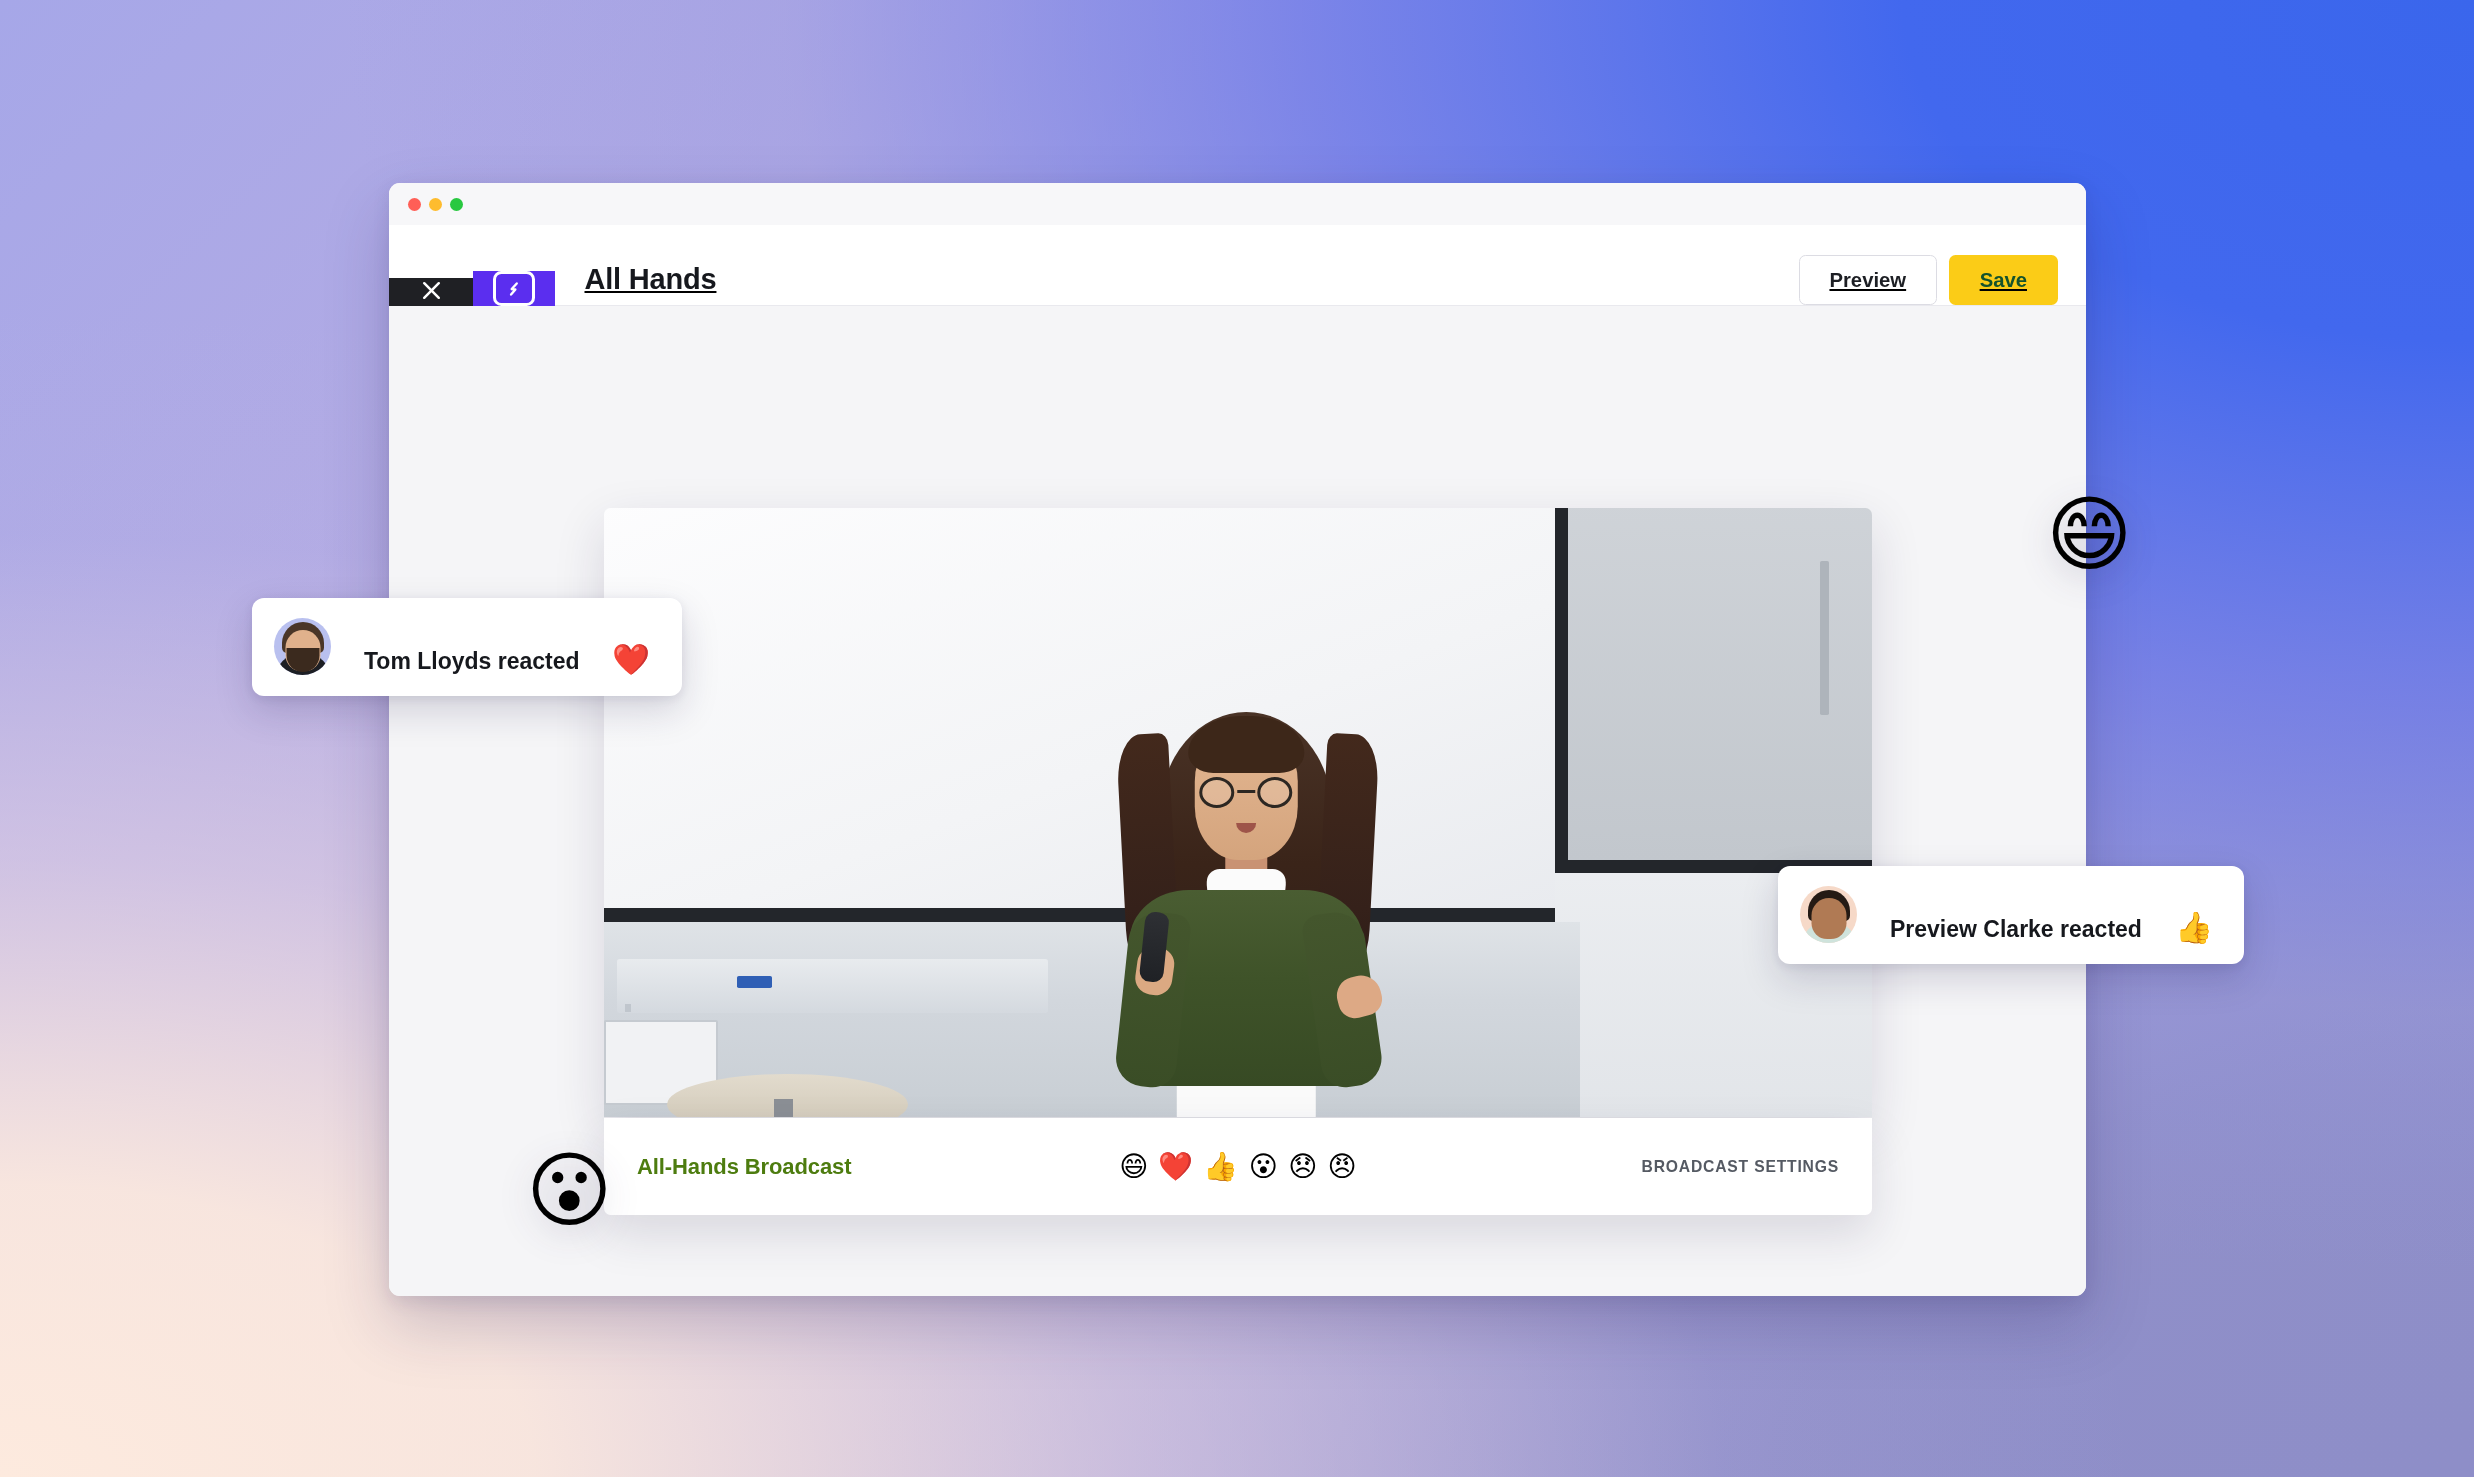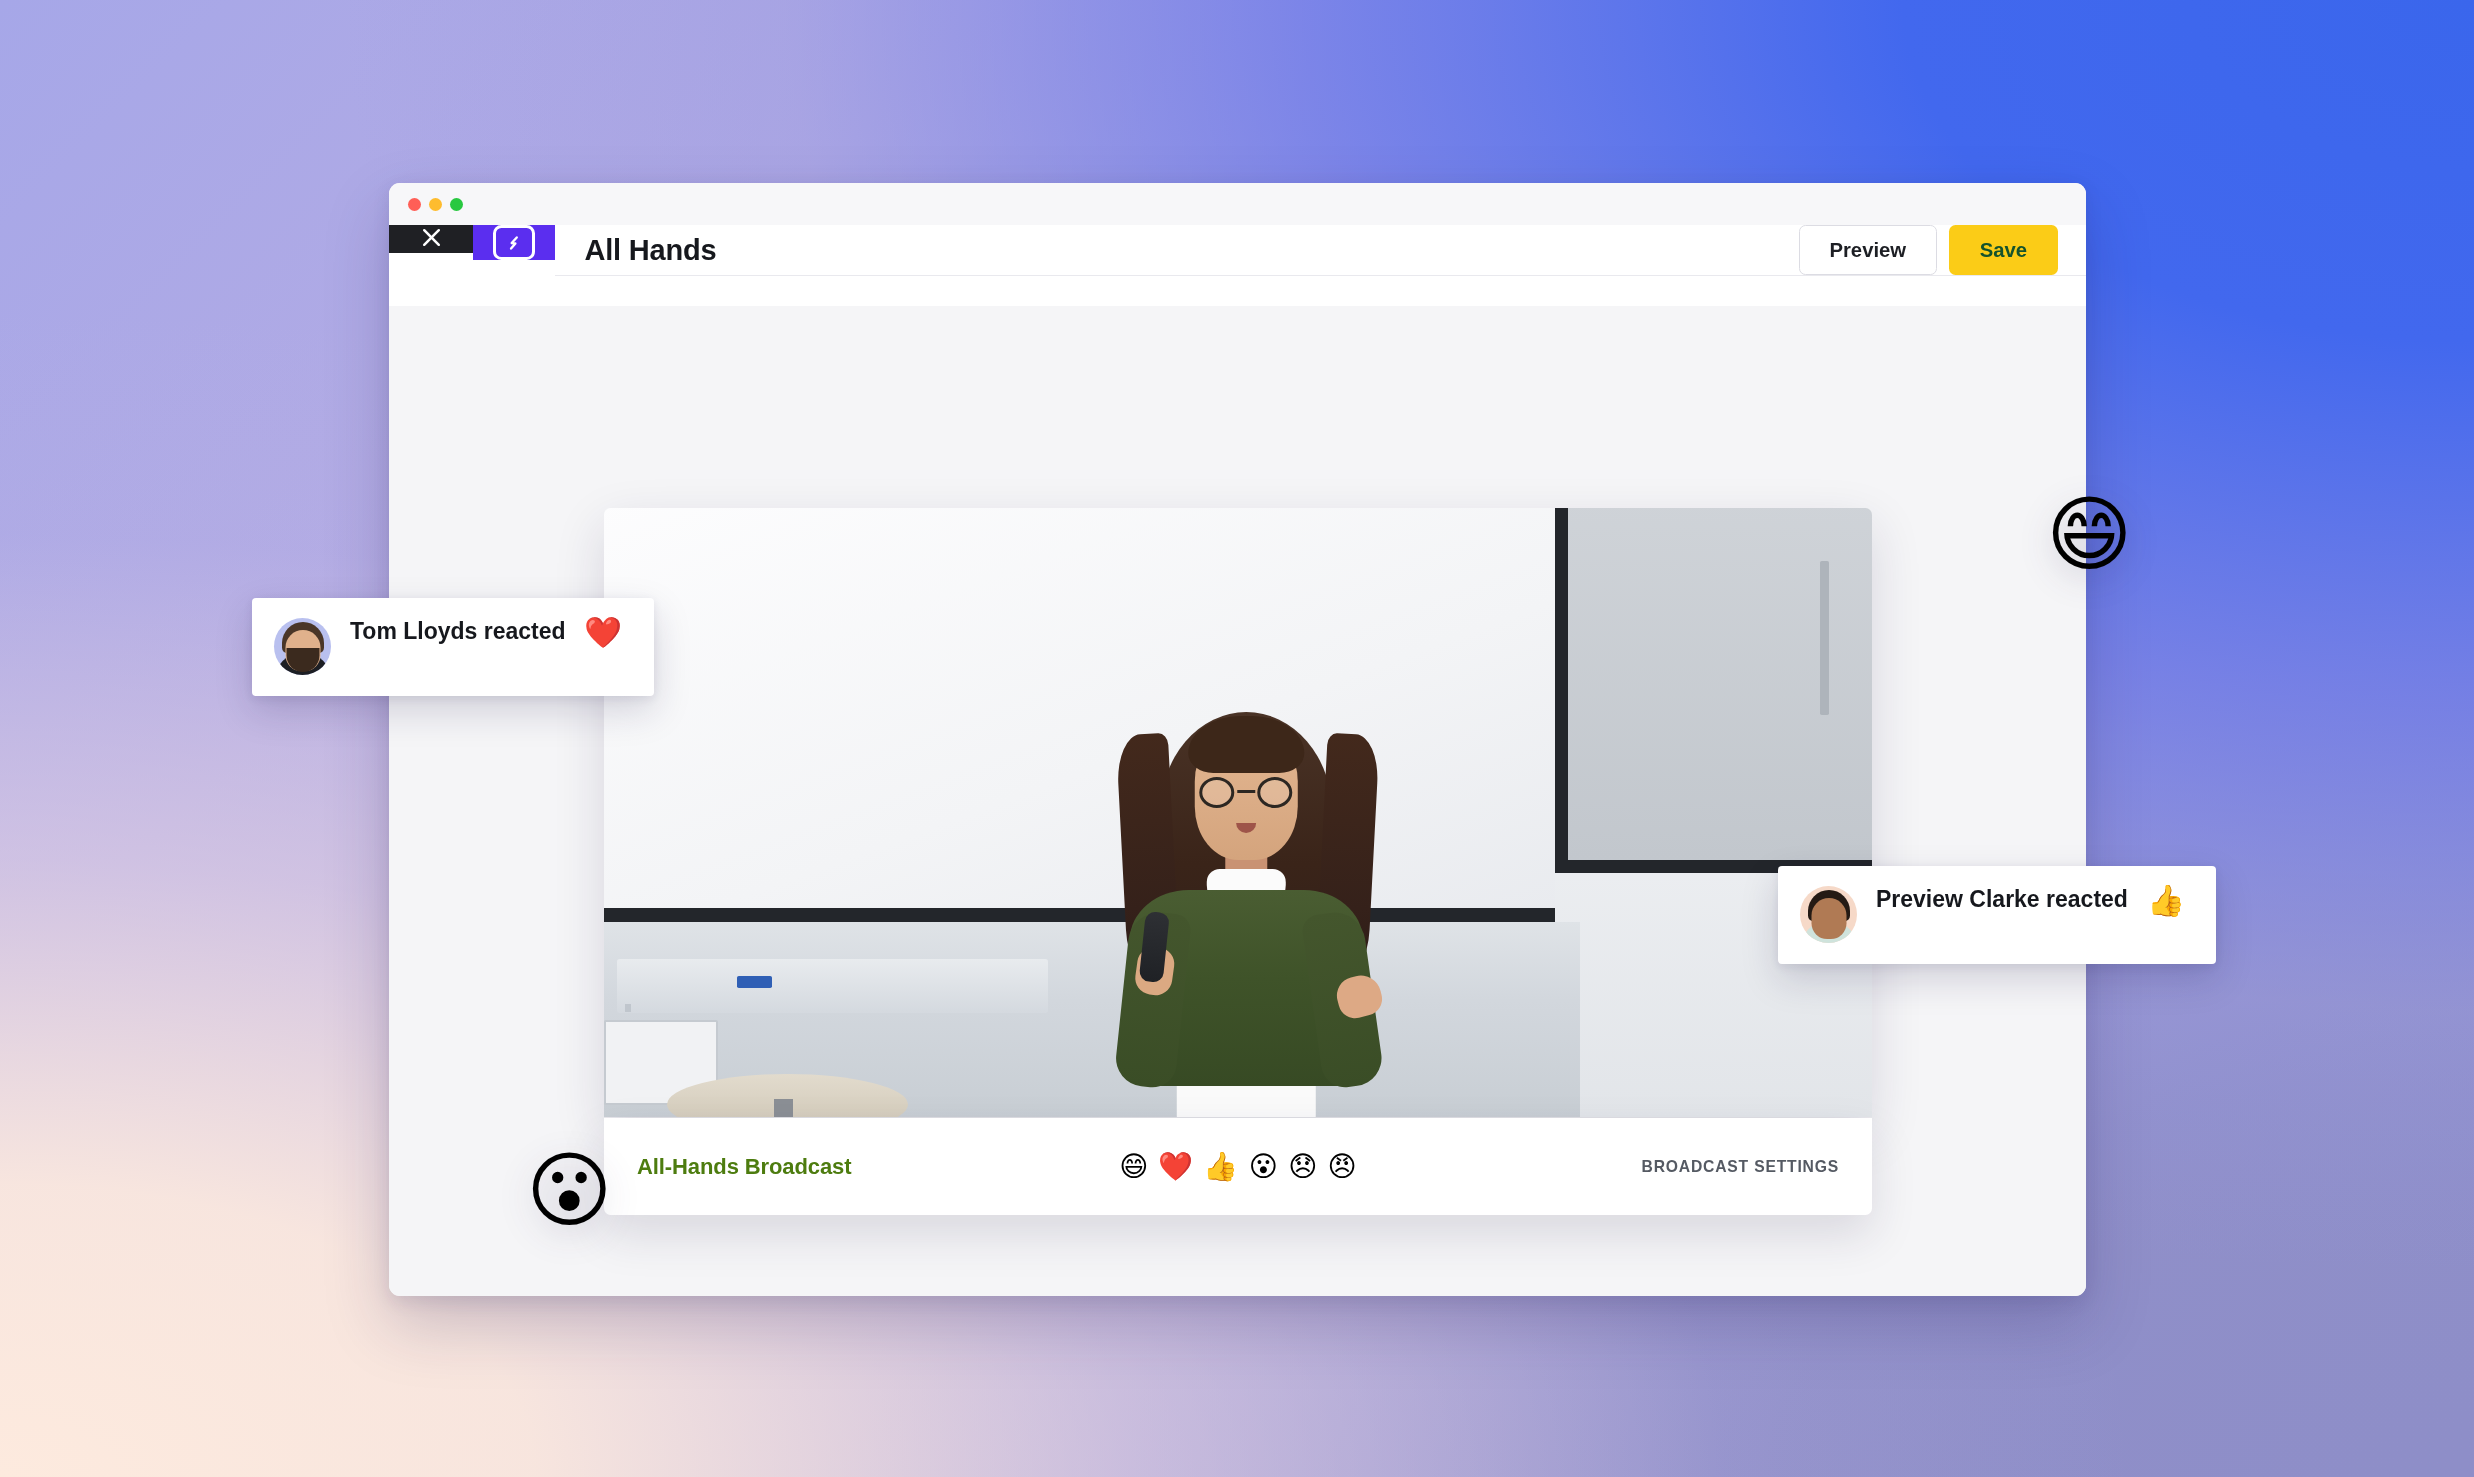--- a/index.html
+++ b/index.html
@@ -22,21 +22,21 @@
     overflow:hidden;
   }
   .titlebar { height:42px; background:#f7f7f9; display:flex; align-items:center; padding-left:18.5px; }
   .lights { display:flex; gap:8.3px; }
   .light { width:13px; height:13px; border-radius:50%; }
   .light.red { background:#ff5f57; }
   .light.yellow { background:#febc2e; }
   .light.green { background:#28c840; }
 
   
-  .toolbar { height:81px; display:flex; align-items:flex-start; background:#ffffff; }
+  .toolbar { height:81px; display:flex; align-items:flex-end; background:#ffffff;text-decoration:underline; }
   .close-btn {
     width:84px; background:#1f2024; display:flex; align-items:center; justify-content:center;
     cursor:pointer; flex:none;
   }
   .close-btn svg { width:25px; height:25px; }
   .brand {
     width:82px; background:#5b2eef; display:flex; align-items:center; justify-content:center; flex:none;
   }
   .brand-mark {
     width:42px; height:35px; border:3.2px solid #fff; border-radius:8.3px;
@@ -175,23 +175,23 @@
     font-size:28px; line-height:1; cursor:pointer;
     font-family:"DejaVu Sans","Liberation Sans",sans-serif;
   }
   .bar-settings {
     margin-left:auto; font-size:15.7px; font-weight:700; letter-spacing:0.8px;
     color:#555a63; cursor:pointer;
   }
 
   
   .toast {
-    position:absolute; background:#fff; border-radius:4px;
+    position:absolute; background:#fff; border-radius:12px;
     box-shadow:0 14.8px 37px rgba(30,25,70,0.17), 0 2.8px 9.2px rgba(30,25,70,0.08);
-    display:flex; align-items:flex-start; gap:19px; z-index:40;
+    display:flex; align-items:flex-end; gap:33px; z-index:40;
   }
   .toast-left { left:252px; top:598px; padding:20.3px 31px 20.3px 22px; }
   .toast-right { left:1778px; top:866px; padding:20.3px 31px 20.3px 22px; }
   .toast .avatar {
     width:57px; height:57px; border-radius:50%; overflow:hidden; flex:none; position:relative;
   }
   .av-tom { background:#b9c0ef; }
   .av-martha { background:#f6d9c8; }
   .av-hair { position:absolute; left:50%; top:3.7px; width:42px; height:31px; transform:translateX(-50%); border-radius:22px 22px 5.5px 5.5px; }
   .av-face { position:absolute; left:50%; top:12px; width:35px; height:41px; transform:translateX(-50%); border-radius:17.5px 17.5px 15.7px 15.7px; }

